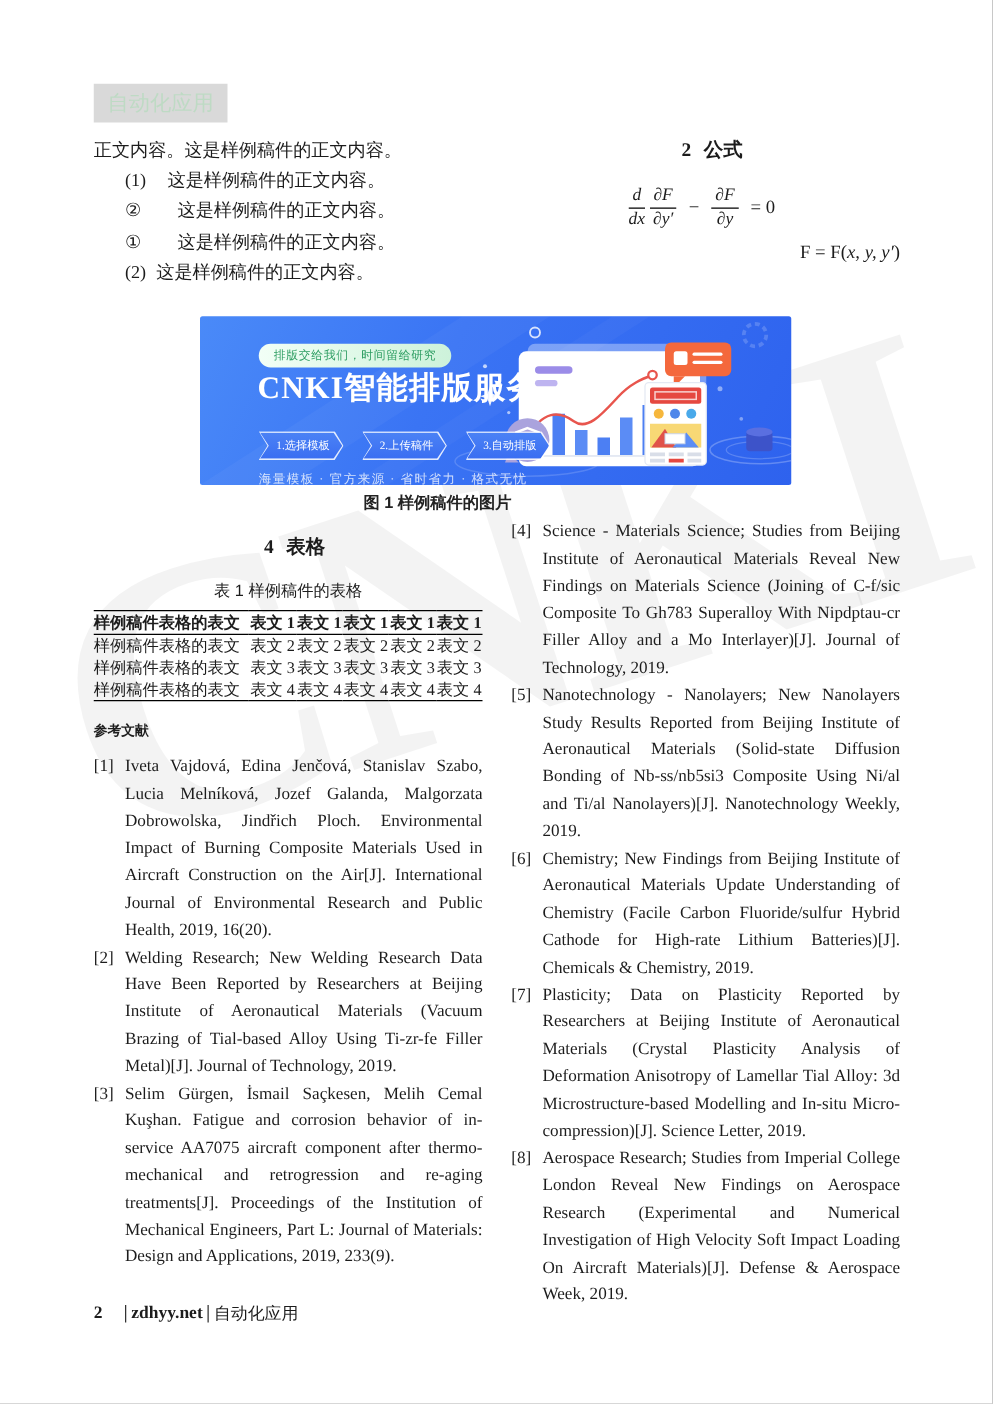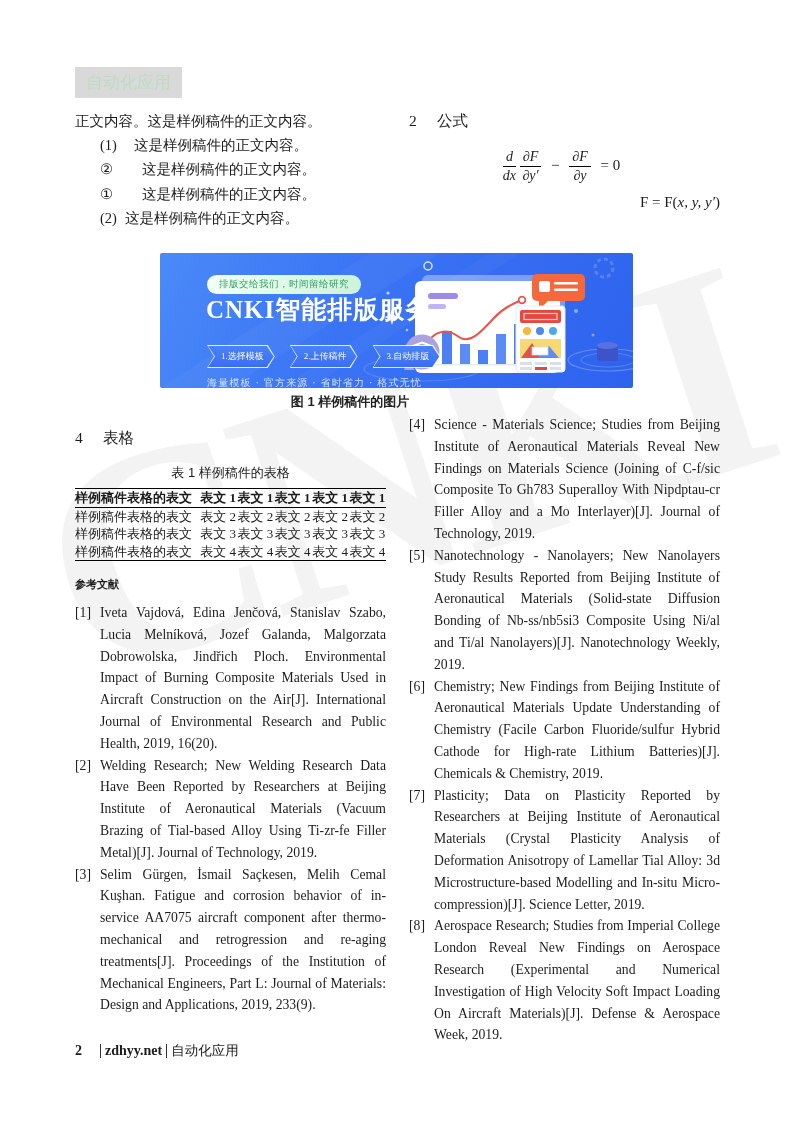--- a/index.html
+++ b/index.html
@@ -24,22 +24,23 @@
   .top-right{left:409px;top:109px;}
   .bot-left{left:75px;top:426px;}
   .bot-right{left:409px;top:414px;}
   .bodytext{font-size:14.5px;line-height:24.2px;}
   .li{padding-left:25px;}
   .li .mk{display:inline-block;}
   .mk-w34{width:34px;}
   .mk-w42{width:42px;}
   .mk-w25{width:25px;}
   h2.sec{
-    font-size:15.5px;font-weight:normal;margin:0;line-height:24px;
+    font-size:15.5px;font-weight:bold;margin:0;line-height:24px;
     font-family:"Liberation Serif","DejaVu Serif",serif;
+    text-align:center;
   }
   h2.sec .secnum{display:inline-block;min-width:28px;}
   .eq-wrap{text-align:center;margin-top:16px;font-size:15px;}
   .eq{display:inline-block;}
   .frac{display:inline-block;vertical-align:middle;text-align:center;font-style:italic;font-size:14px;line-height:1.15;}
   .frac .num{display:block;border-bottom:1.2px solid #000;padding:0 3px 1px;}
   .frac .den{display:block;padding-top:1px;}
   .op{margin:0 6px;font-style:normal;}
   .eq2{text-align:right;margin-top:10px;font-size:15px;}
   .eq2 i{font-family:"Liberation Serif",serif;}

